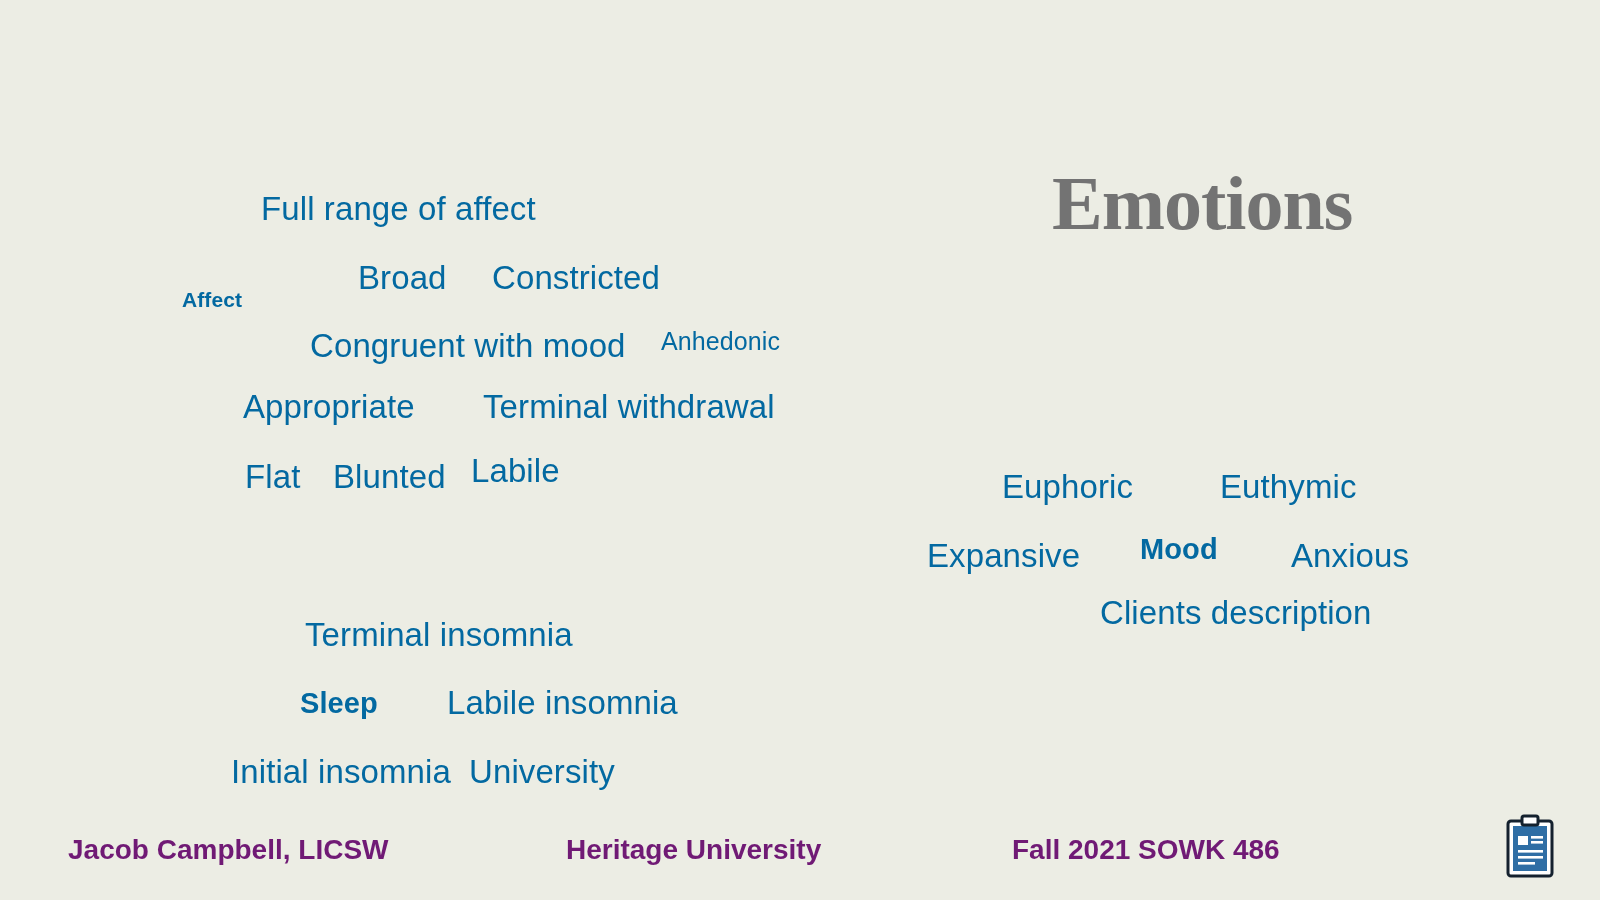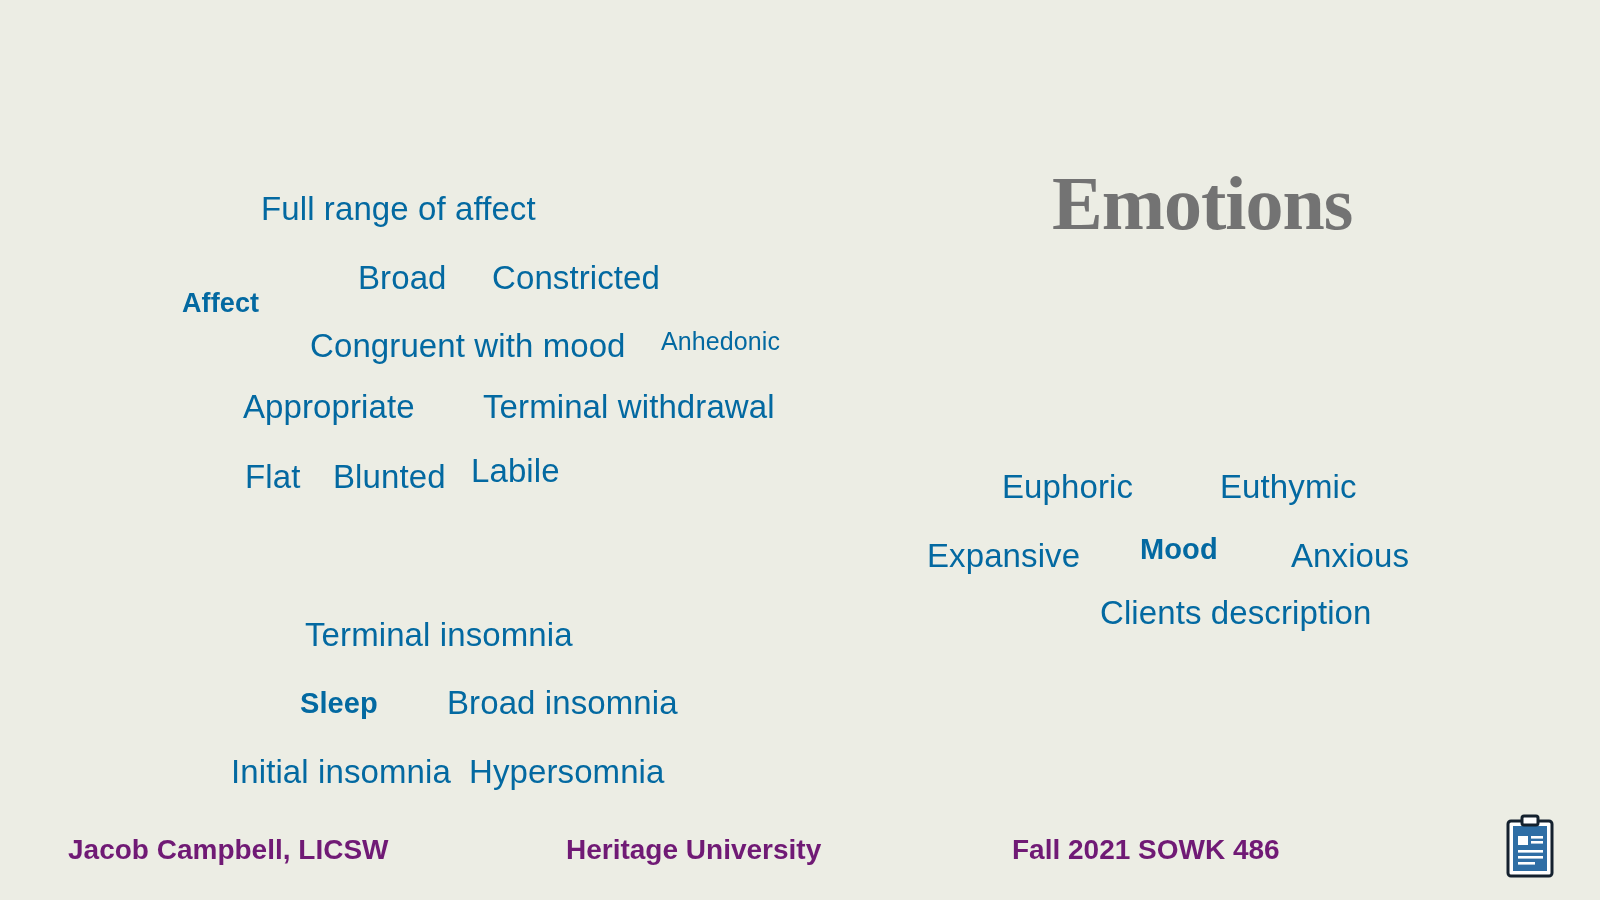--- a/index.html
+++ b/index.html
@@ -64,21 +64,21 @@
 <div class="slide">
 
   <div class="title" style="left:1052px; top:160px; font-size:76px;">Emotions</div>
 
   <div class="word" style="left:261px; top:190px; font-size:33px;">Full range of affect</div>
 
   <div class="word" style="left:358px; top:259px; font-size:33px;">Broad</div>
 
   <div class="word" style="left:492px; top:259px; font-size:33px;text-align:center;">Constricted</div>
 
-  <div class="word label" style="left:182px; top:288px; font-size:27px;">Affect</div>
+  <div class="word label" style="left:182px; top:288px; font-size:21px;">Affect</div>
 
   <div class="word" style="left:310px; top:327px; font-size:33px;">Congruent with mood</div>
 
   <div class="word" style="left:661px; top:327px; font-size:25px;">Anhedonic</div>
 
   <div class="word" style="left:243px; top:388px; font-size:33px;">Appropriate</div>
 
   <div class="word" style="left:483px; top:388px; font-size:33px;">Terminal withdrawal</div>
 
   <div class="word" style="left:245px; top:458px; font-size:33px;">Flat</div>
@@ -96,25 +96,25 @@
   <div class="word label" style="left:1140px; top:533px; font-size:29px;">Mood</div>
 
   <div class="word" style="left:1291px; top:537px; font-size:33px;">Anxious</div>
 
   <div class="word" style="left:1100px; top:594px; font-size:33px;">Clients description</div>
 
   <div class="word" style="left:305px; top:616px; font-size:33px;">Terminal insomnia</div>
 
   <div class="word label" style="left:300px; top:687px; font-size:29px;">Sleep</div>
 
-  <div class="word" style="left:447px; top:684px; font-size:33px;">Broad insomnia</div>
+  <div class="word" style="left:447px; top:684px; font-size:33px;">Labile insomnia</div>
 
   <div class="word" style="left:231px; top:753px; font-size:33px;">Initial insomnia</div>
 
-  <div class="word" style="left:469px; top:753px; font-size:33px;">Hypersomnia</div>
+  <div class="word" style="left:469px; top:753px; font-size:33px;">University</div>
 
   <div class="footer-item" id="footer-author">Jacob Campbell, LICSW</div>
   <div class="footer-item" id="footer-org">Heritage University</div>
   <div class="footer-item" id="footer-course">Fall 2021 SOWK 486</div>
 
   <div class="clipboard-icon">
     <svg width="52" height="64" viewBox="0 0 52 64" xmlns="http://www.w3.org/2000/svg">
       <rect x="4" y="7" width="44" height="55" rx="3" ry="3" fill="#ffffff" stroke="#14212e" stroke-width="3"></rect>
       <rect x="9" y="12" width="34" height="45" fill="#2f6ea5"></rect>
       <rect x="18" y="2" width="16" height="9" rx="2" ry="2" fill="#ffffff" stroke="#14212e" stroke-width="3"></rect>

